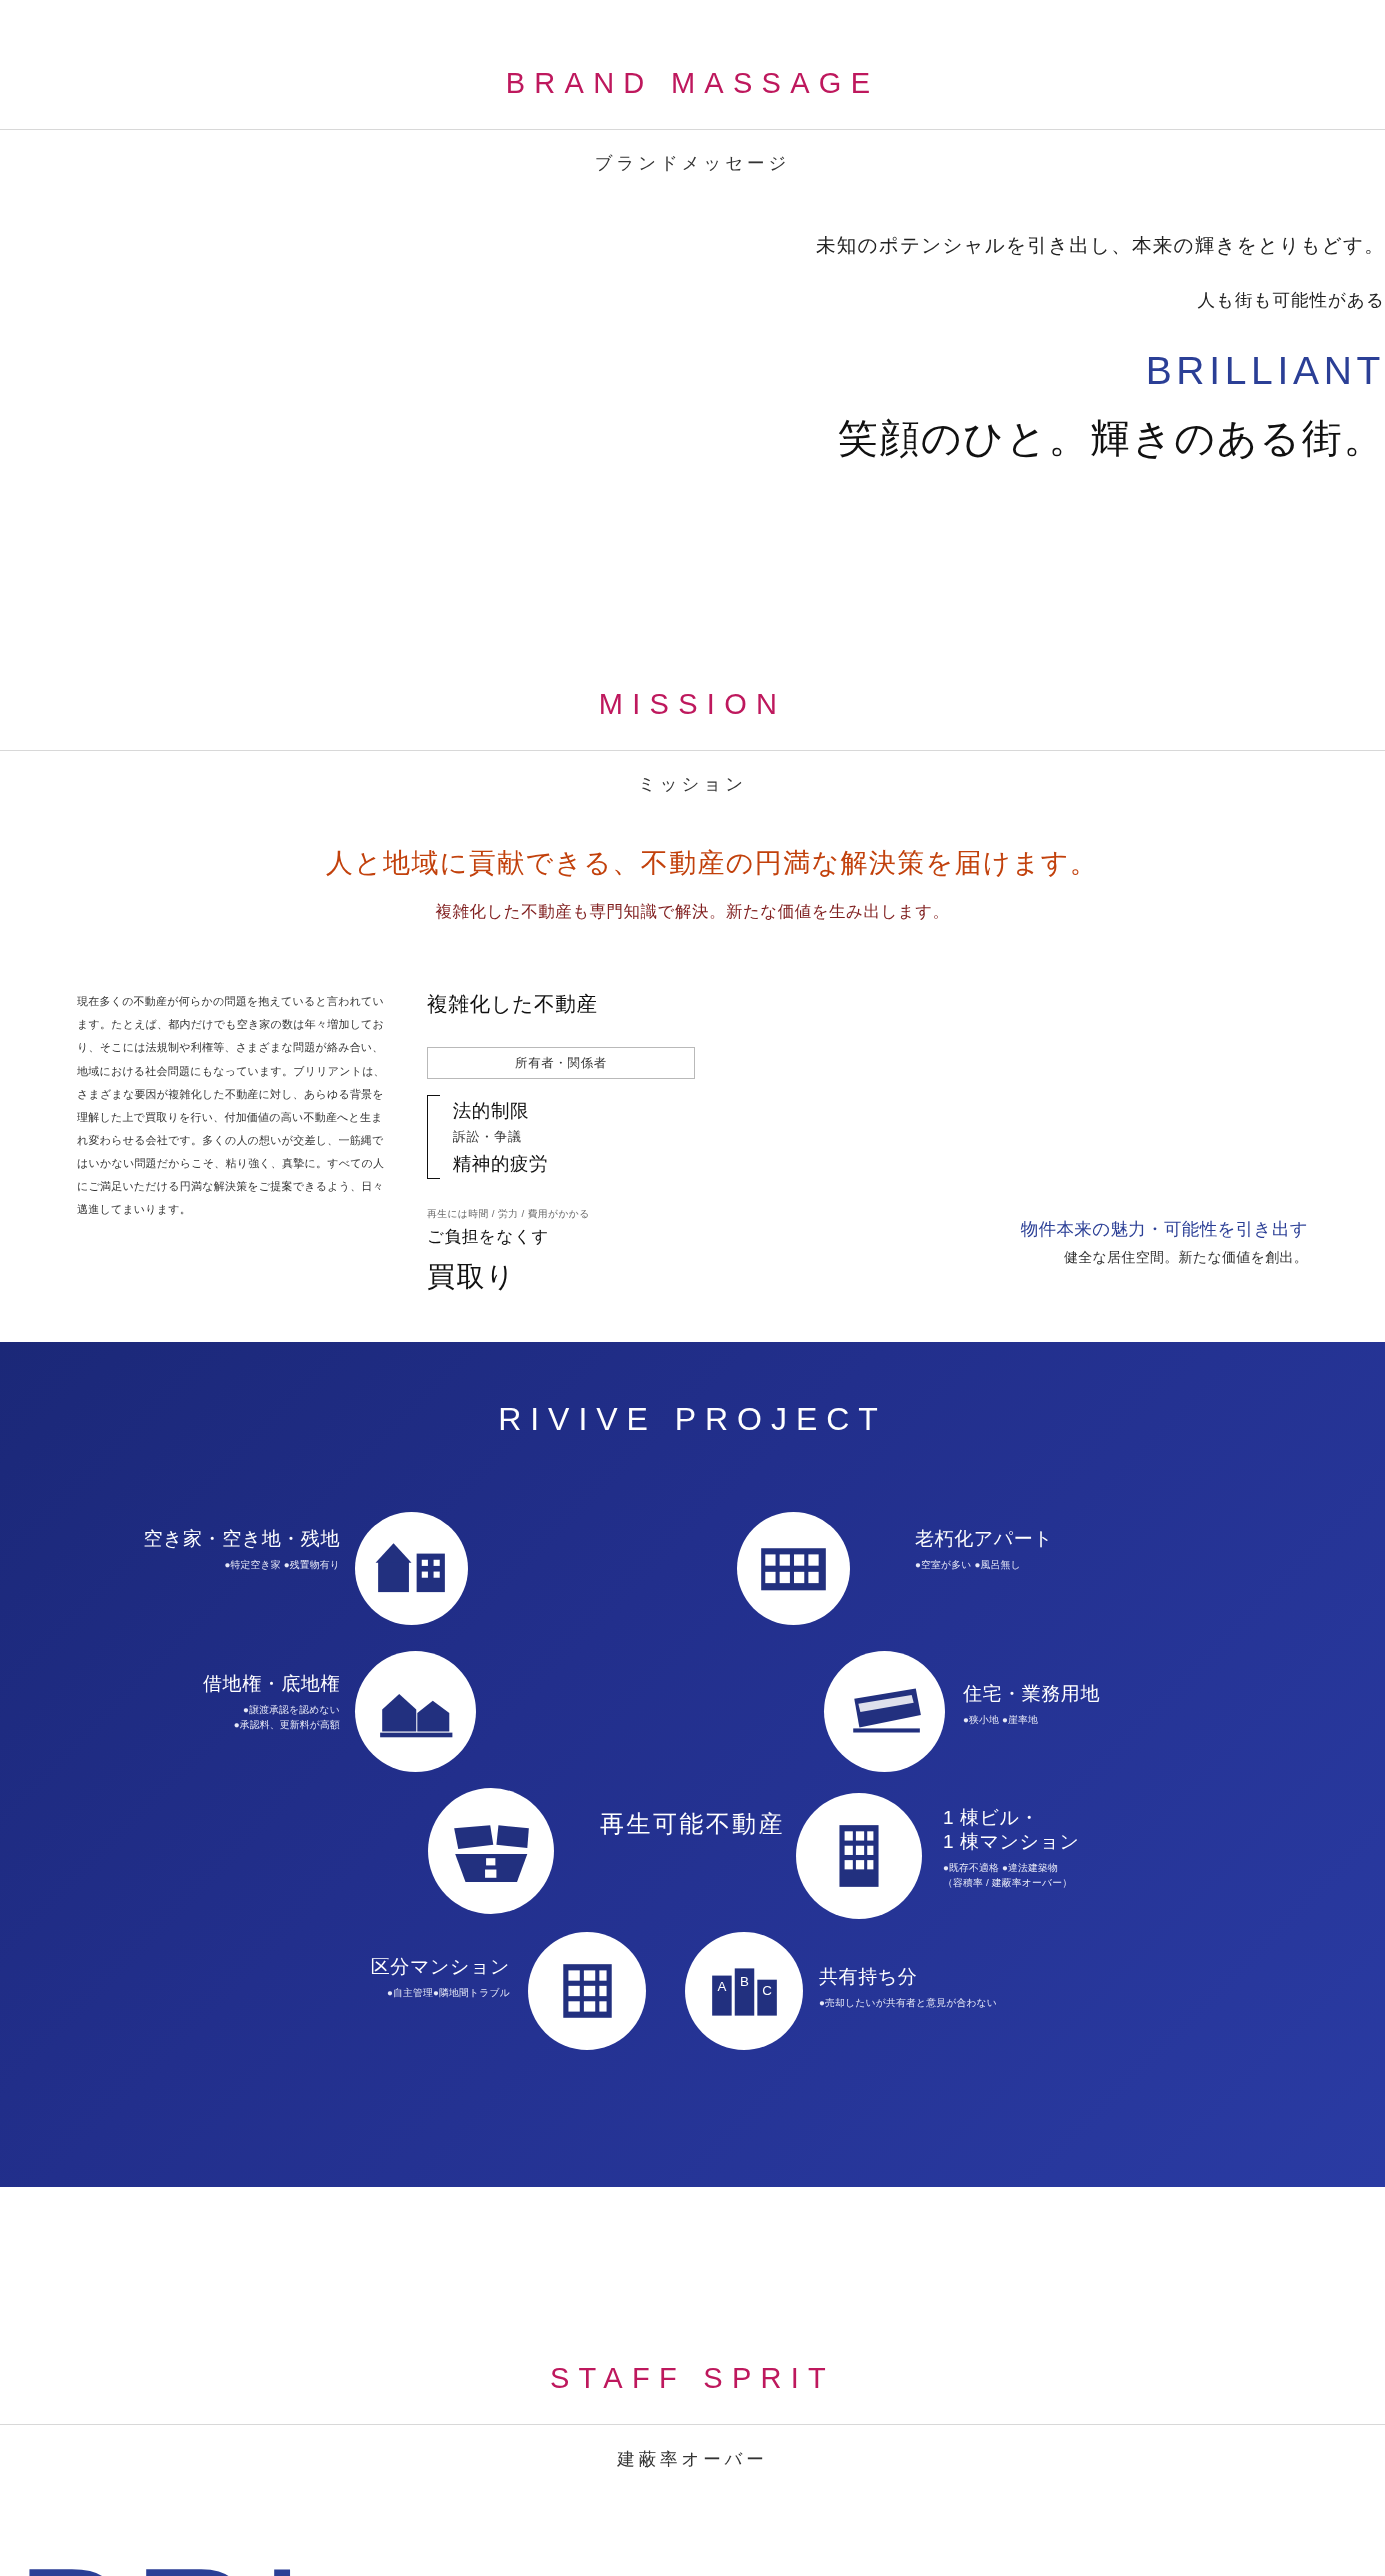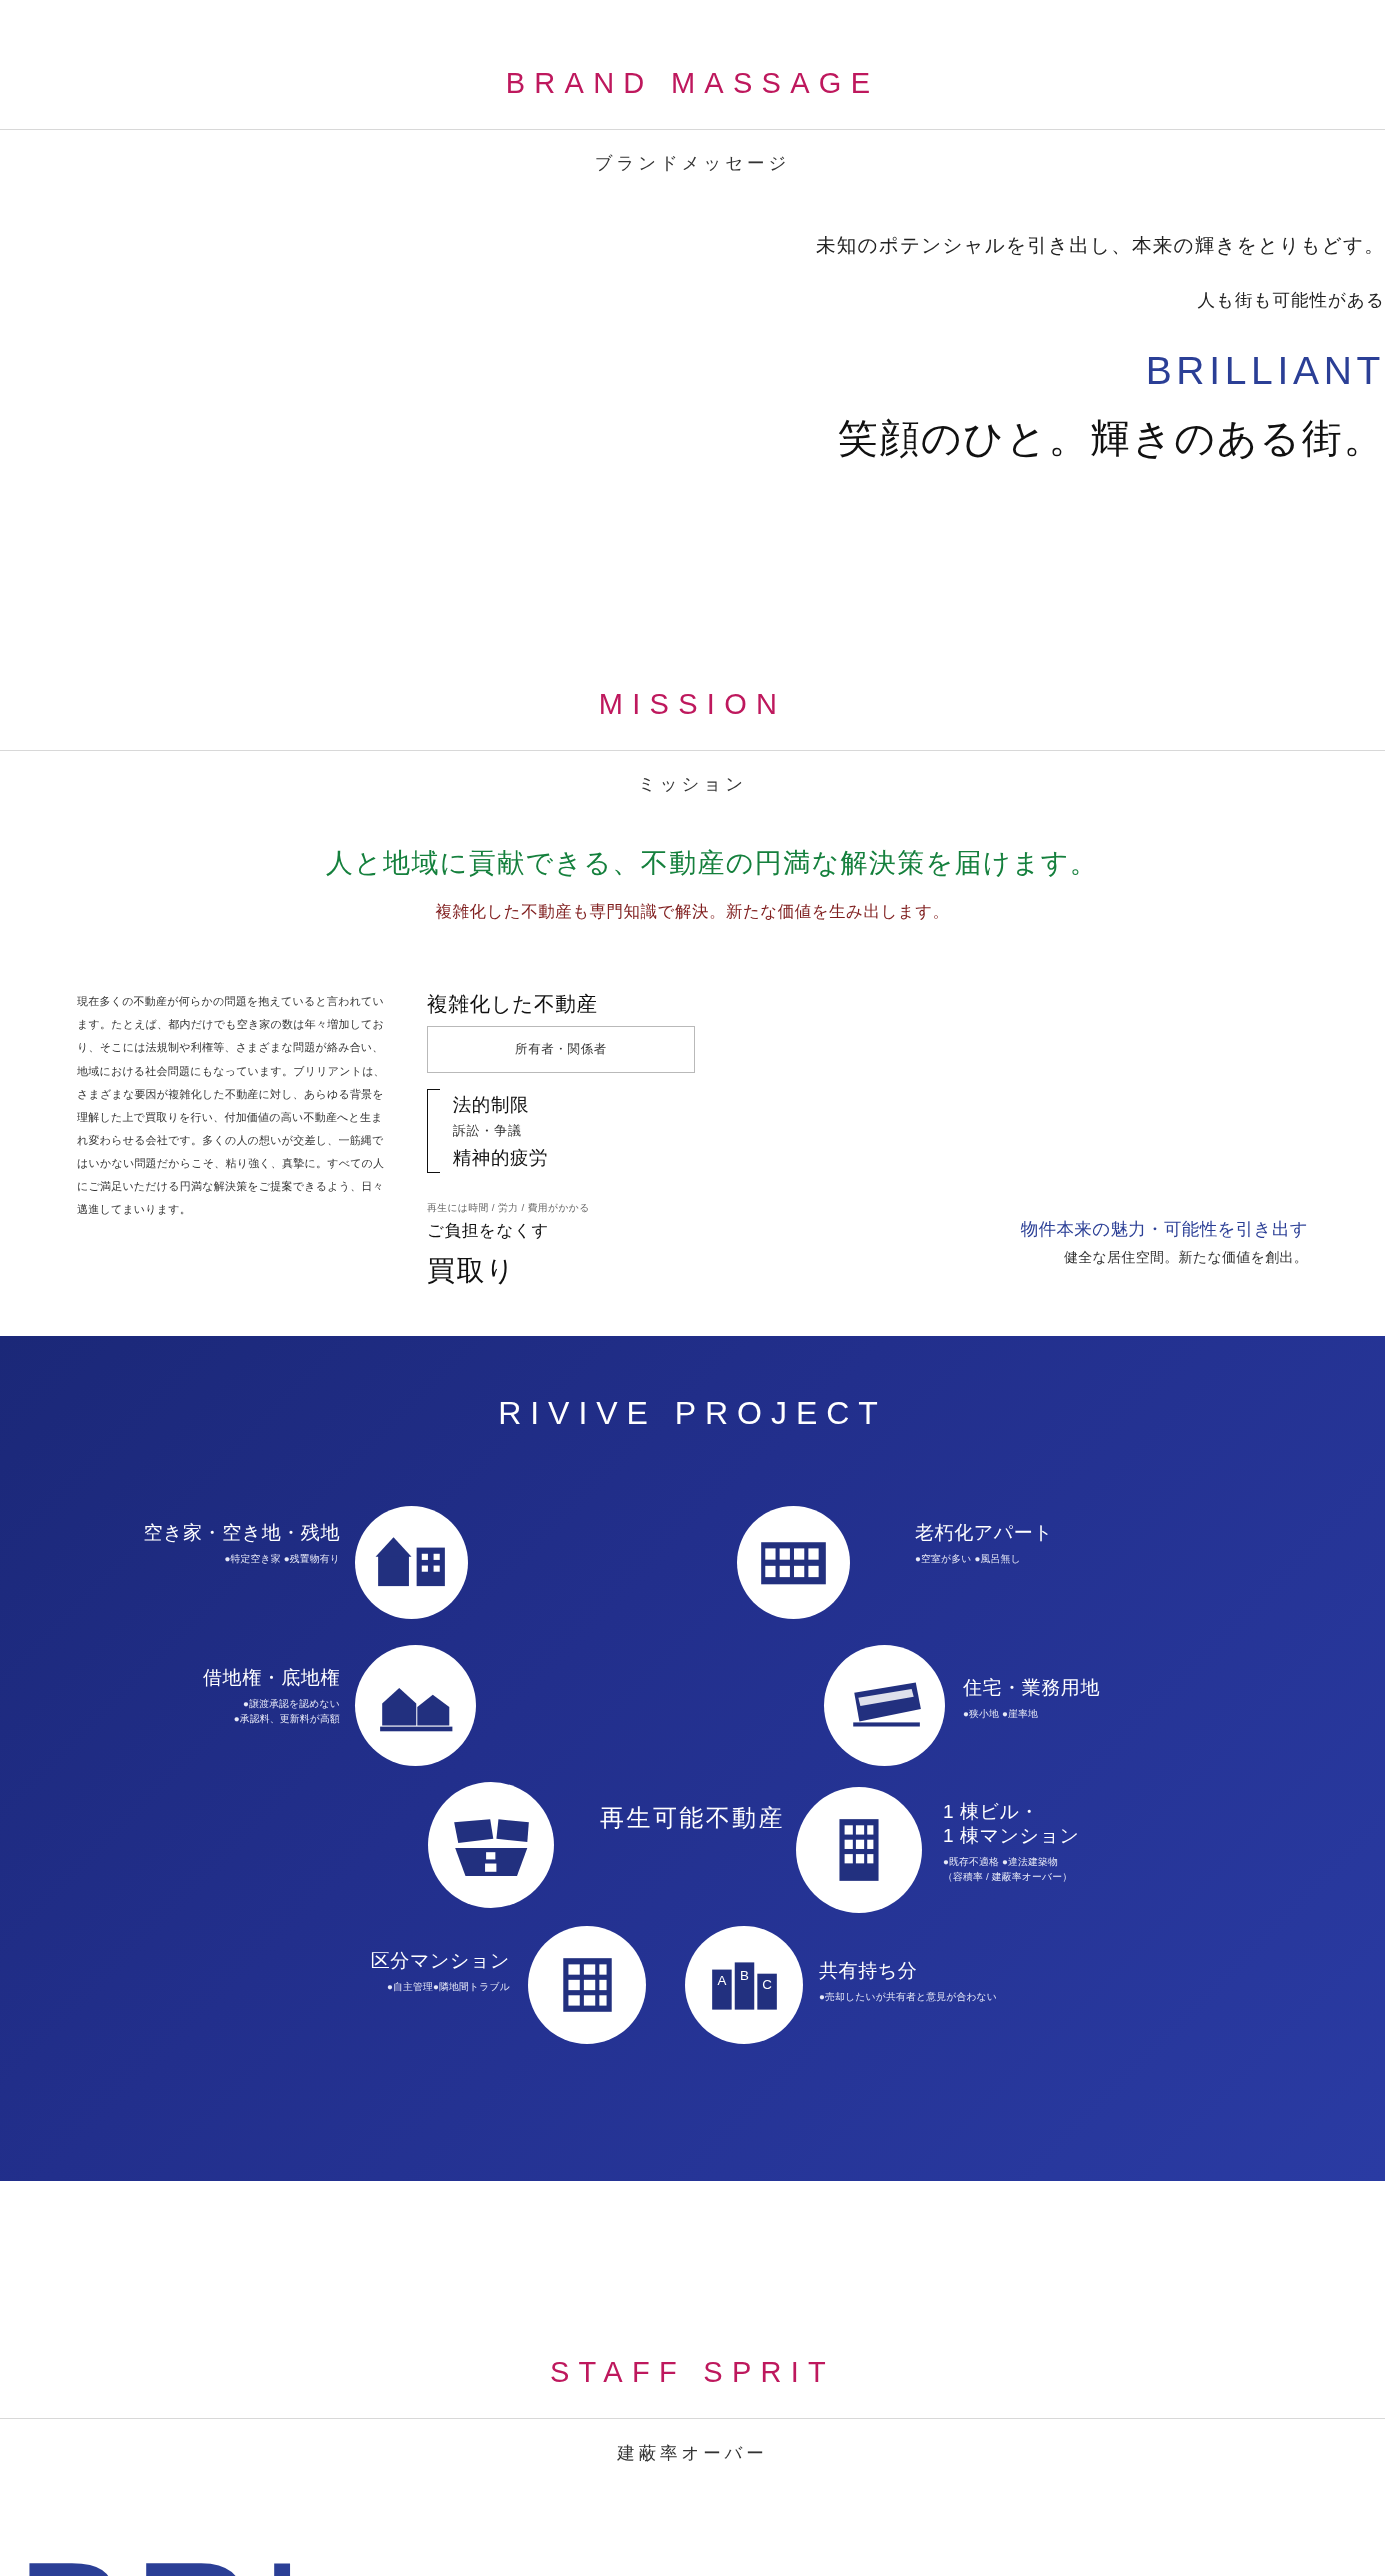--- a/index.html
+++ b/index.html
@@ -72,21 +72,21 @@
 
   
   .mission-wrap { margin-top: 155px; }
   .mission-lead {
     text-align: center;
     margin-top: 49px;
   }
   .mission-lead .big {
     font-size: 27px;
     letter-spacing: 0.05em;
-    color: #15803d;
+    color: #c2410c;
     padding-left: 39px;
   }
   .mission-lead .sub {
     font-size: 16.5px;
     letter-spacing: 0.03em;
     color: #7f1d1d;
     margin-top: 20.6px;
   }
 
   
@@ -107,23 +107,23 @@
   .mission-mid {
     width: 361px;
     padding-left: 41px;
   }
   .mid-title {
     font-size: 20.6px;
     color: #111;
     letter-spacing: 0.03em;
   }
   .mid-box {
-    margin-top: 8px;
+    margin-top: 29px;
     width: 268px;
-    height: 47px;
+    height: 32px;
     border: 0.5px solid #b9b9b9;
     display: flex;
     align-items: center;
     justify-content: center;
     font-size: 12.4px;
     color: #333;
     letter-spacing: 0.06em;
   }
   .bracket-group {
     margin-top: 16px;

